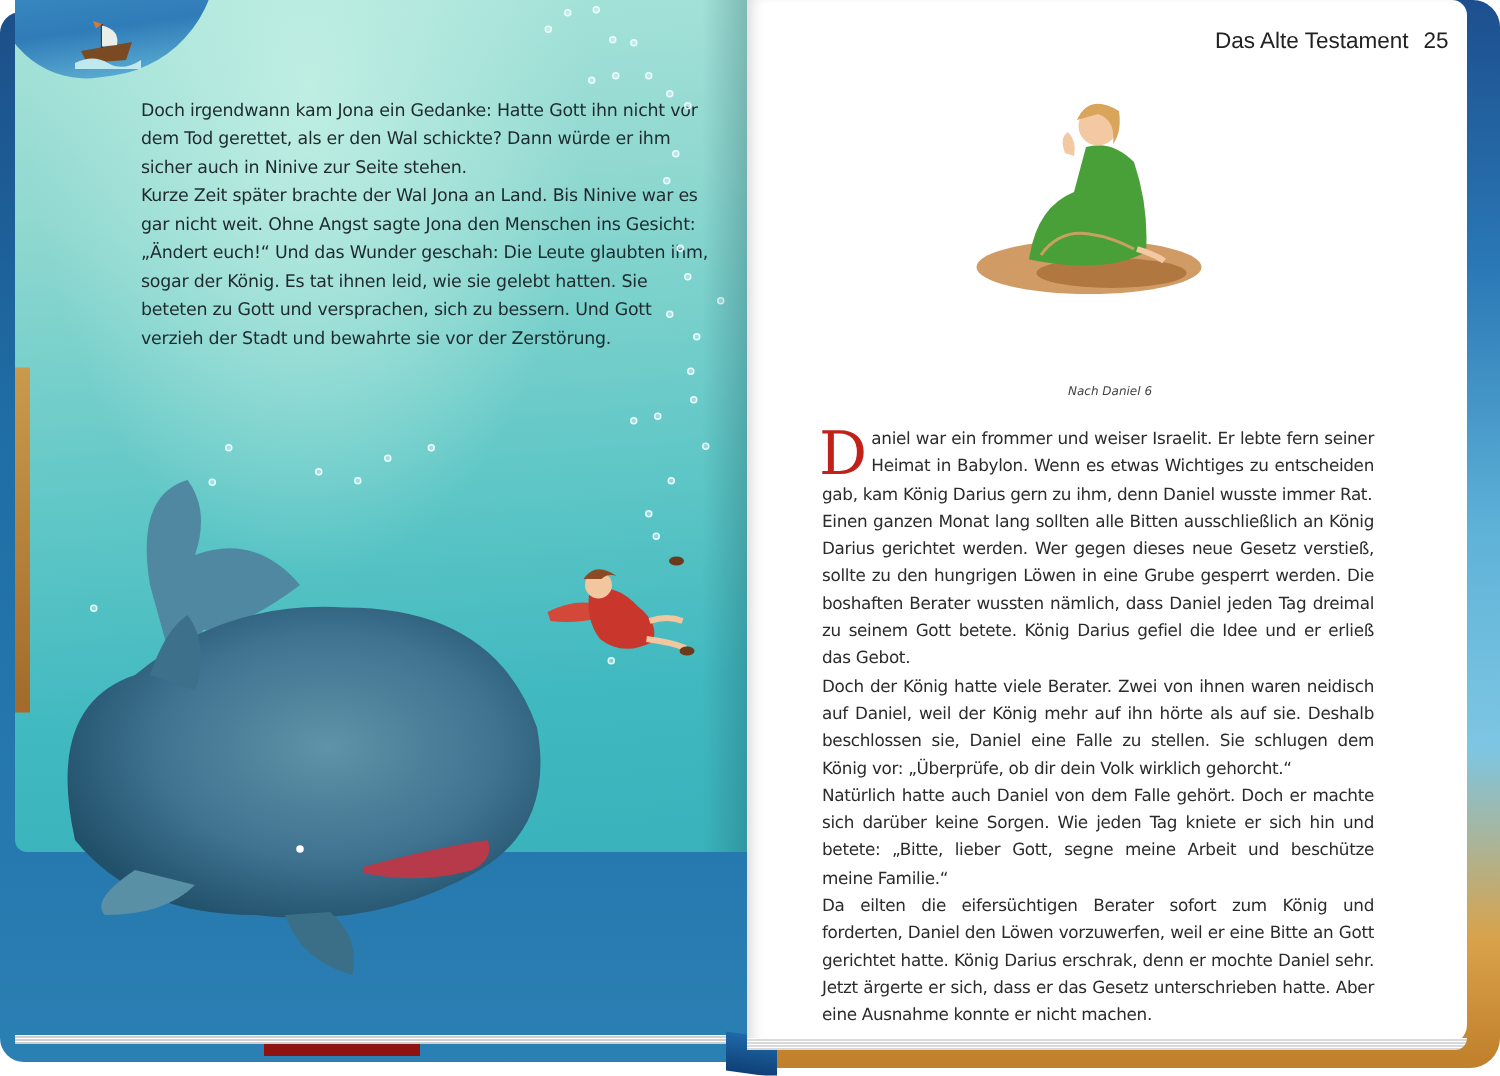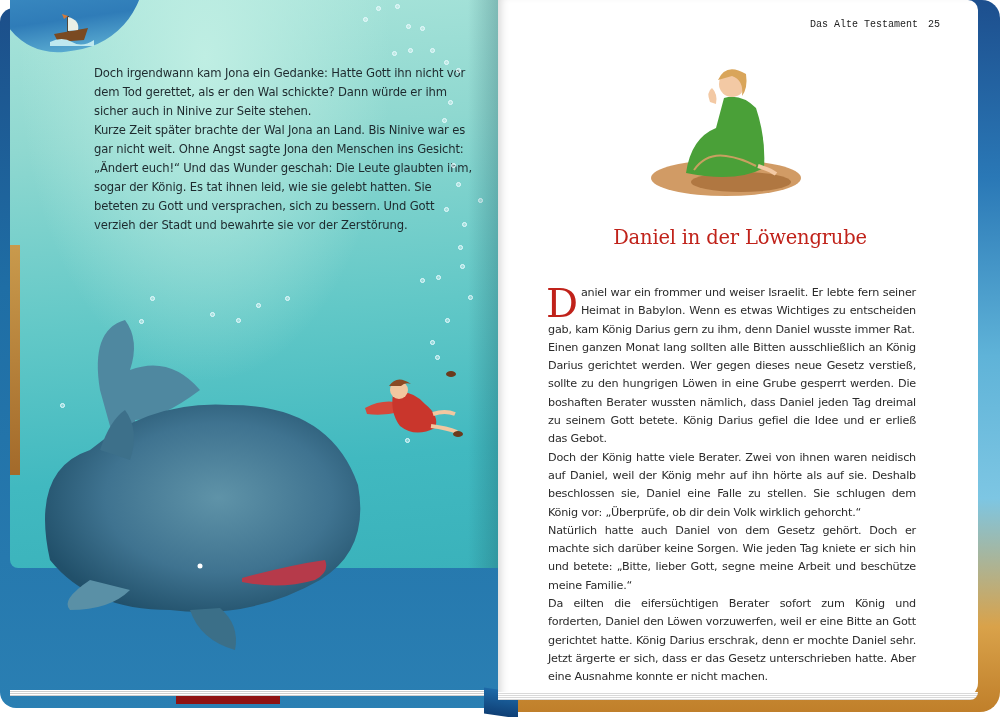--- a/index.html
+++ b/index.html
@@ -30,21 +30,21 @@
   .bubble { position:absolute; width:5px; height:5px; border-radius:50%; border:1px solid #e9fbff; background:rgba(255,255,255,.35); box-sizing:border-box; }
 
   .whale { position:absolute; left:30px; top:310px; width:360px; height:360px; }
   .swimmer { position:absolute; left:355px; top:368px; width:115px; height:80px; }
 
   
   .page-right { position:absolute; left:498px; top:0; width:480px; height:697px; background:#ffffff; border-radius:0 10px 14px 0; box-shadow: inset 8px 0 10px -6px rgba(0,0,0,.18); }
   .page-edges { position:absolute; left:498px; top:692px; width:480px; height:8px; background:repeating-linear-gradient(180deg,#ffffff 0 1px,#d9d9d9 1px 2px); border-radius:0 0 12px 0; }
   .page-edges-left { position:absolute; left:10px; top:690px; width:488px; height:6px; background:repeating-linear-gradient(180deg,#ffffff 0 1px,#cfcfcf 1px 2px); }
 
-  .running-head { position:absolute; left:810px; top:19px; font-family:Liberation Mono, monospace; font-size:10px; color:#222; }
+  .running-head { position:absolute; left:810px; top:19px; font-family:Liberation Sans, sans-serif; font-size:15px; color:#222; }
   .running-head .pn { margin-left:10px; }
 
   .prayer-ill { position:absolute; left:646px; top:58px; width:160px; height:148px; }
 
   .story-title { position:absolute; left:540px; top:226px; width:400px; text-align:center; font-family:"DejaVu Serif", serif; font-size:19.5px; color:#c0221a; letter-spacing:-0.2px; }
   .story-source { position:absolute; left:540px; top:256px; width:400px; text-align:center; font-family:"DejaVu Sans", sans-serif; font-style:italic; font-size:8px; color:#444; }
 
   .right-text { position:absolute; left:548px; top:284px; width:368px; color:#2b2b2b; font-family:"DejaVu Sans", sans-serif; font-size:11.2px; line-height:18.3px; letter-spacing:-0.2px; text-align:justify; }
   .right-text p { margin:0; }
   .dropcap { float:left; font-family:"DejaVu Serif", serif; font-size:40px; line-height:34px; color:#c0221a; margin:2px 3px 0 -2px; }
@@ -152,22 +152,22 @@
     <ellipse cx="80" cy="120" rx="75" ry="18" fill="#c98a4a" opacity=".85"></ellipse>
     <ellipse cx="95" cy="124" rx="50" ry="10" fill="#9a5f2a" opacity=".6"></ellipse>
     <path d="M40 115 Q45 80 70 70 L78 40 Q95 35 110 50 Q120 80 118 110 Q90 125 40 115 Z" fill="#4aa038"></path>
     <path d="M48 112 Q60 95 80 98 Q95 100 110 108" stroke="#c8a060" stroke-width="2" fill="none"></path>
     <circle cx="86" cy="26" r="13" fill="#f3c9a4"></circle>
     <path d="M72 22 Q80 4 100 16 Q102 30 96 38 Q98 22 86 18 Z" fill="#d9a55a"></path>
     <path d="M64 44 Q60 34 66 30 Q72 36 70 46 Z" fill="#f3c9a4"></path>
     <path d="M112 108 Q125 112 130 116" stroke="#f3c9a4" stroke-width="4" fill="none"></path>
   </svg>
 
-  <div class="story-title">Daniel in der Löwengrube</div>
+  <div class="story-source">Nach Daniel 6</div>
 
   <div class="right-text">
     <p><span class="dropcap">D</span><span>aniel war ein frommer und weiser Israelit. Er lebte fern seiner Heimat in Babylon. Wenn es etwas Wichtiges zu entscheiden gab, kam König Darius gern zu ihm, denn Daniel wusste immer Rat.</span></p>
     <p>Einen ganzen Monat lang sollten alle Bitten ausschließlich an König Darius gerichtet werden. Wer gegen dieses neue Gesetz verstieß, sollte zu den hungrigen Löwen in eine Grube gesperrt werden. Die boshaften Berater wussten nämlich, dass Daniel jeden Tag dreimal zu seinem Gott betete. König Darius gefiel die Idee und er erließ das Gebot.</p>
     <p>Doch der König hatte viele Berater. Zwei von ihnen waren neidisch auf Daniel, weil der König mehr auf ihn hörte als auf sie. Deshalb beschlossen sie, Daniel eine Falle zu stellen. Sie schlugen dem König vor: „Überprüfe, ob dir dein Volk wirklich gehorcht.“</p>
-    <p>Natürlich hatte auch Daniel von dem Gesetz gehört. Doch er machte sich darüber keine Sorgen. Wie jeden Tag kniete er sich hin und betete: „Bitte, lieber Gott, segne meine Arbeit und beschütze meine Familie.“</p>
+    <p>Natürlich hatte auch Daniel von dem Falle gehört. Doch er machte sich darüber keine Sorgen. Wie jeden Tag kniete er sich hin und betete: „Bitte, lieber Gott, segne meine Arbeit und beschütze meine Familie.“</p>
     <p>Da eilten die eifersüchtigen Berater sofort zum König und forderten, Daniel den Löwen vorzuwerfen, weil er eine Bitte an Gott gerichtet hatte. König Darius erschrak, denn er mochte Daniel sehr. Jetzt ärgerte er sich, dass er das Gesetz unterschrieben hatte. Aber eine Ausnahme konnte er nicht machen.</p>
   </div>
 </div>
 
 </body></html>

